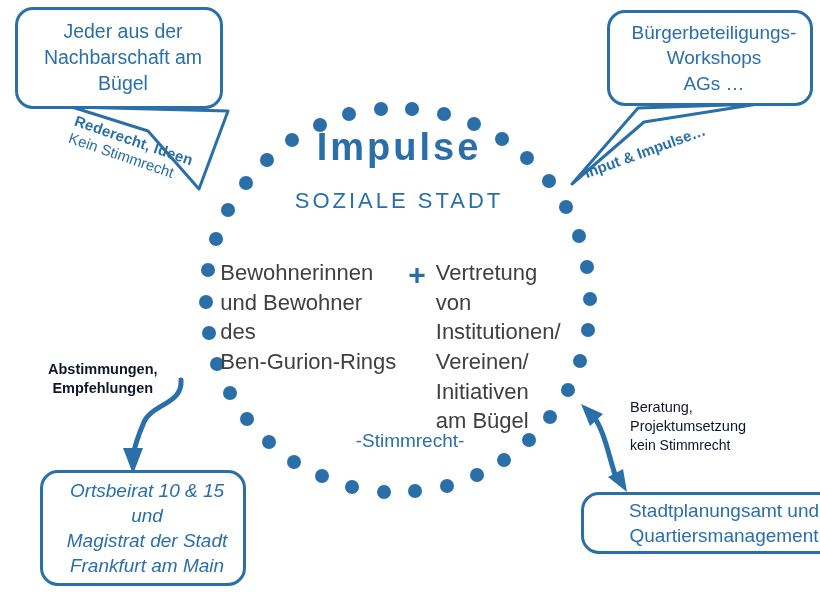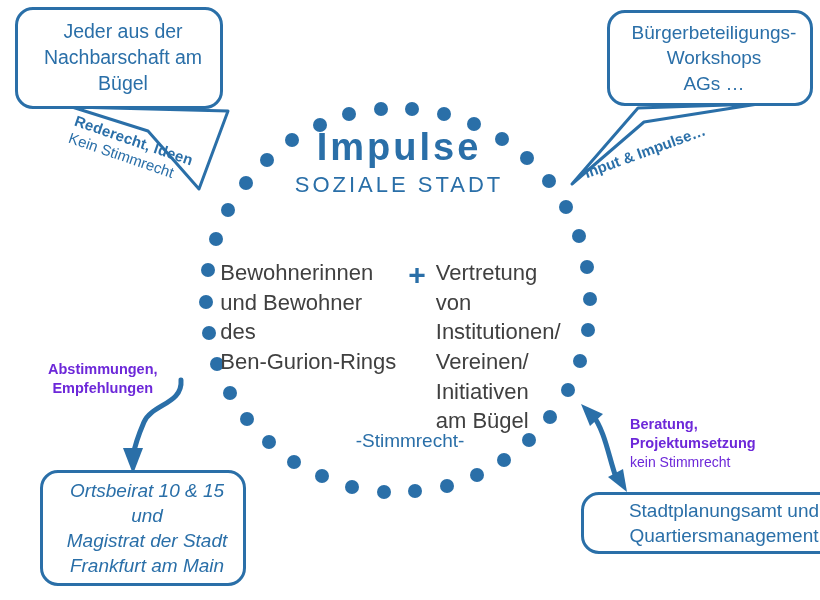--- a/index.html
+++ b/index.html
@@ -83,36 +83,36 @@
     left: 582px; top: 165px;
     transform: rotate(-20deg);
     transform-origin: left top;
     font-size: 15px;
     font-weight: bold;
   }
 
   
   .block-caption {
     position: absolute;
-    color: #6d28d9;
+    color: #0f172a;
     z-index: 6;
     line-height: 1.3;
   }
   #caption-abstimmungen {
     left: 48px; top: 360px;
     font-size: 14.5px;
     font-weight: bold;
     text-align: center;
   }
   #caption-beratung {
     left: 630px; top: 398px;
     font-size: 14.5px;
     text-align: left;
   }
-  #caption-beratung .b { font-weight: bold; display: block; margin-top: 17px; }
+  #caption-beratung .b { font-weight: normal; display: block; }
   #caption-beratung .n { font-weight: normal; display: block; font-size: 14px; }
 
   
   #dot-ring {
     position: absolute;
     left: 0; top: 0; width: 820px; height: 600px;
     z-index: 2;
     pointer-events: none;
   }
   .ring-dot {
@@ -134,21 +134,21 @@
     font-size: 38px;
     font-weight: bold;
     letter-spacing: 3px;
     color: #2A6FA8;
     line-height: 1.05;
   }
   #title-soziale-stadt {
     font-size: 22px;
     letter-spacing: 3px;
     color: #2A6FA8;
-    margin-top: 4px;
+    margin-top: 20px;
     line-height: 1.15;
   }
   #title-ben-gurion-ring {
     font-size: 21px;
     letter-spacing: .4px;
     color: #2A6FA8;
     line-height: 1.15;
   }
 
   #columns {

